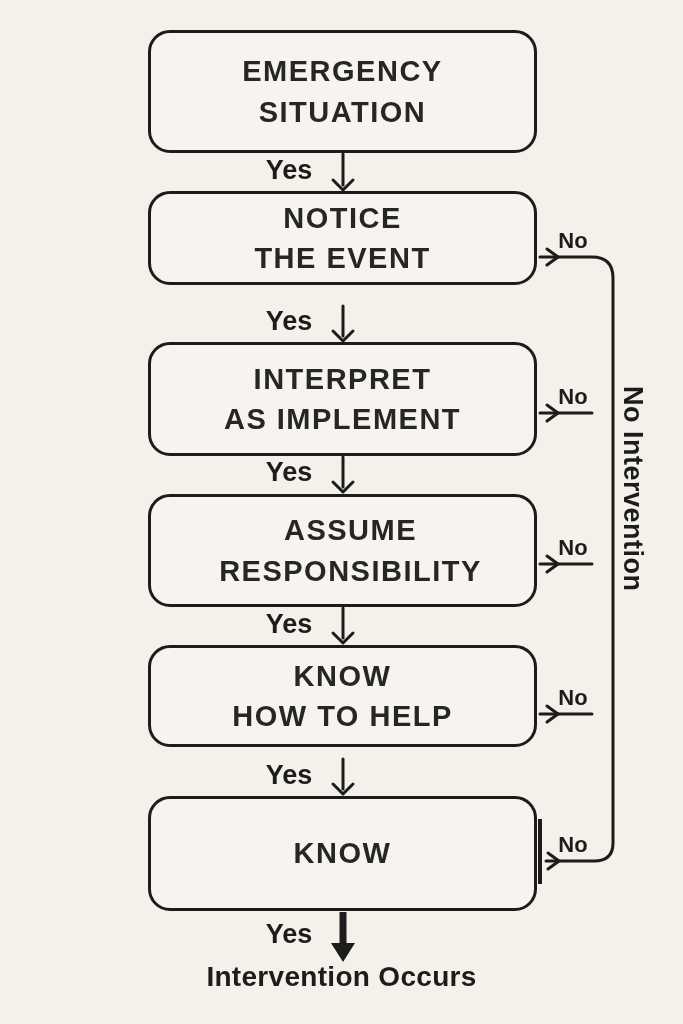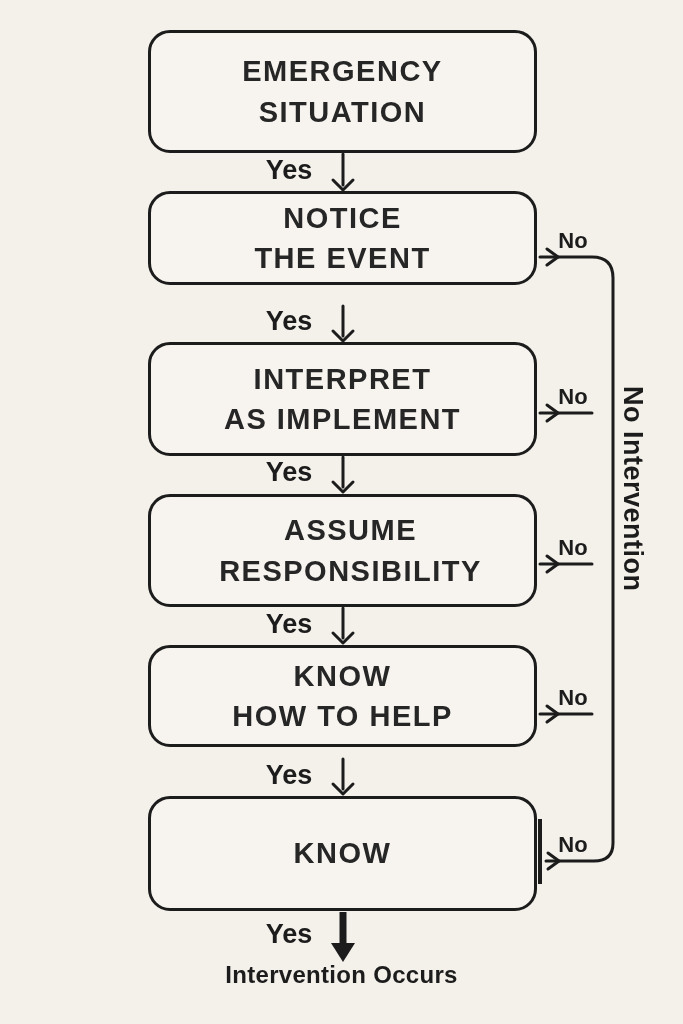--- a/index.html
+++ b/index.html
@@ -86,21 +86,21 @@
     letter-spacing: 0.5px;
     z-index: 3;
     white-space: nowrap;
   }
   .outcome {
     position: absolute;
     left: 0;
     top: 961px;
     width: 683px;
     text-align: center;
-    font-size: 24px;
+    font-size: 28px;
     font-weight: 700;
     color: var(--line);
     letter-spacing: 0.3px;
     z-index: 3;
   }
 </style>
 </head>
 <body>
 
 <div class="canvas">

